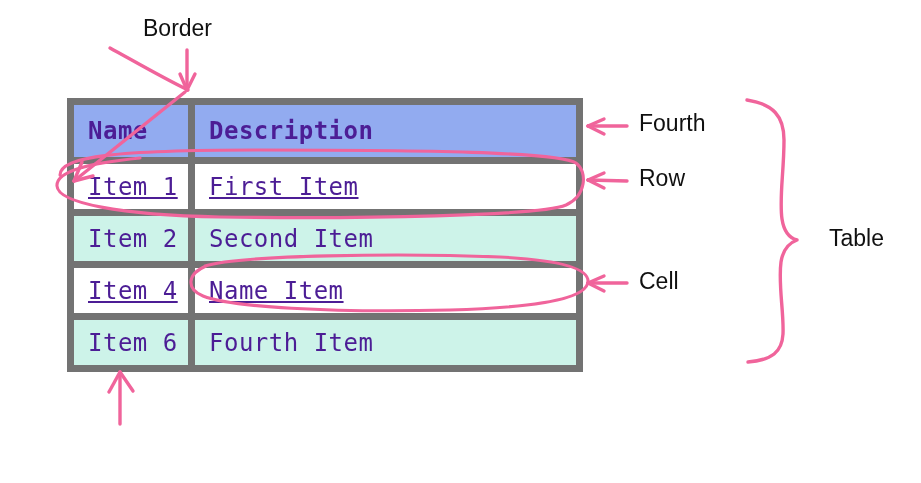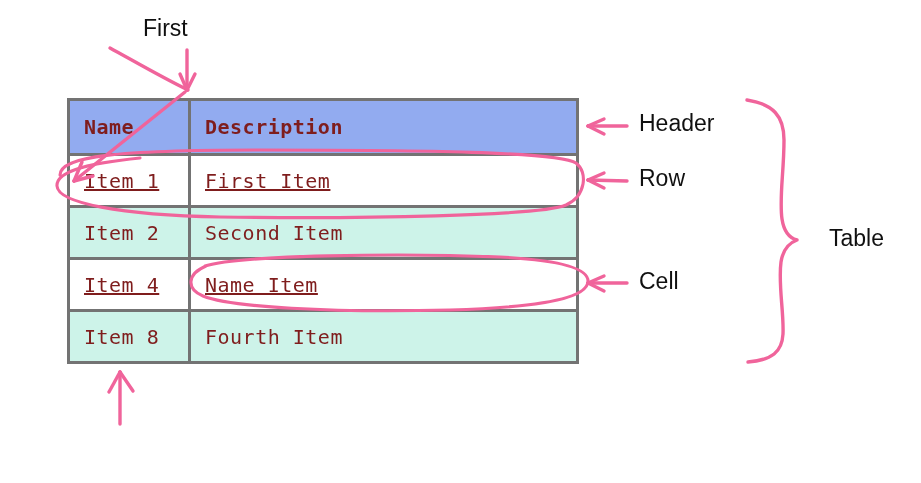--- a/index.html
+++ b/index.html
@@ -32,25 +32,25 @@
     width: 511px;
     height: 262px;
     border: 2px solid #262626;
     font-family: "DejaVu Sans Mono", "Liberation Mono", monospace;
   }
   table.demo-table col.c1 { width: 121px; }
   table.demo-table col.c2 { width: 388px; }
 
   table.demo-table th,
   table.demo-table td {
-    border: 3px solid #737373;
+    border: 7px solid #737373;
     padding: 0 14px;
     text-align: left;
-    font-size: 20px;
-    color: #7f1d1d;
+    font-size: 24px;
+    color: #4c1d95;
     letter-spacing: 0.5px;
     white-space: nowrap;
   }
   table.demo-table thead th {
     background: #92abf0;
     font-weight: bold;
     height: 52px;
     border-bottom: 2px solid #262626;
   }
   table.demo-table tbody tr { height: 52px; }
@@ -114,30 +114,30 @@
         </tr>
         <tr class="even">
           <td>Item 2</td>
           <td>Second Item</td>
         </tr>
         <tr class="odd">
           <td>Item 4</td>
           <td>Name Item</td>
         </tr>
         <tr class="even">
-          <td>Item 8</td>
+          <td>Item 6</td>
           <td>Fourth Item</td>
         </tr>
       </tbody>
     </table>
   </div>
 
-  <div class="anno-label" id="label-border">First</div>
-
-  <div class="anno-label" id="label-header">Header</div>
+  <div class="anno-label" id="label-border">Border</div>
+
+  <div class="anno-label" id="label-header">Fourth</div>
 
   <div class="anno-label" id="label-row">Row</div>
 
   <div class="anno-label" id="label-cell">Cell</div>
 
   <div class="anno-label" id="label-table">Table</div>
 
 
   <svg id="ink" viewBox="0 0 921 483">
 

